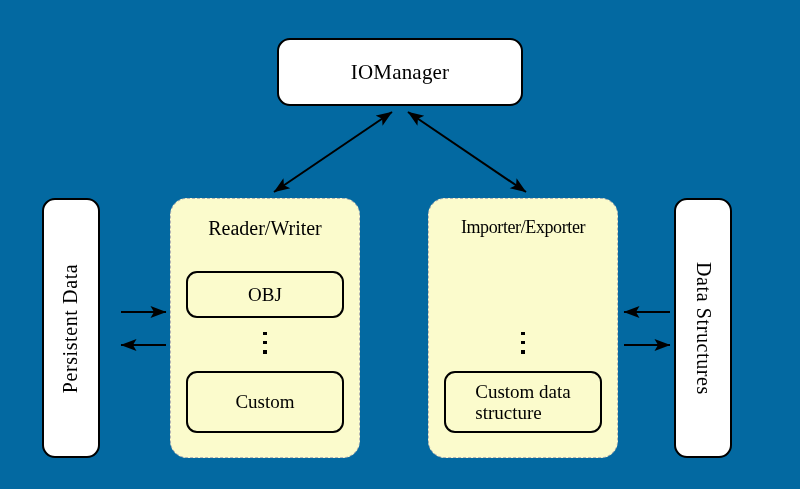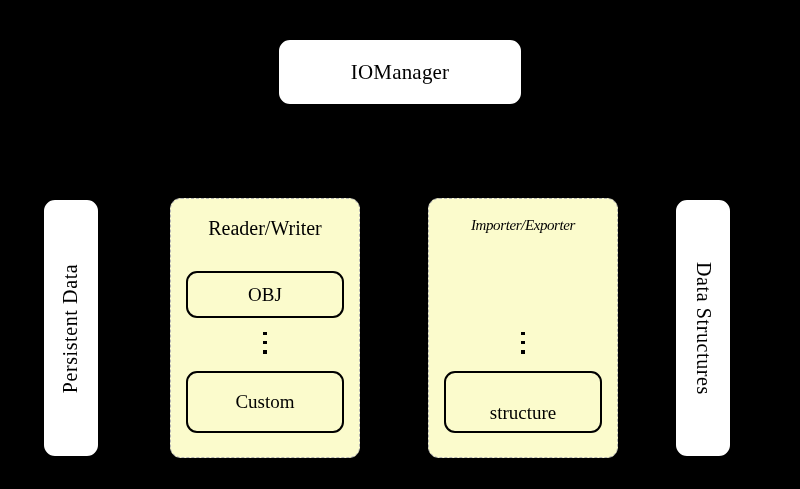--- a/index.html
+++ b/index.html
@@ -7,21 +7,21 @@
     padding: 0;
     background: #ffffff;
   }
   body {
     font-family: "Liberation Serif", "DejaVu Serif", serif;
   }
   #canvas {
     position: relative;
     width: 800px;
     height: 489px;
-    background: #000000;
+    background: #0369a1;
     overflow: hidden;
   }
   .node {
     position: absolute;
     box-sizing: border-box;
     display: flex;
     align-items: center;
     justify-content: center;
     text-align: center;
     color: #000000;
@@ -62,38 +62,37 @@
   }
   
   .group {
     position: absolute;
     box-sizing: border-box;
     top: 198px;
     width: 190px;
     height: 260px;
     background: #fbfbcc;
     border: 1.6px dashed #b5b5b5;
-    border-radius: 11px;
+    border-radius: 17px;
   }
   .group.left-group  { left: 170px; }
   .group.right-group { left: 428px; }
   .group-title {
     position: absolute;
     left: 0;
     right: 0;
     top: 18px;
     text-align: center;
     font-size: 20px;
     color: #000000;
     white-space: nowrap;
   }
   .group.right-group .group-title {
-    font-size: 15px;
+    font-size: 18px;
     letter-spacing: -0.4px;
-    font-style: italic;
   }
   
   .item {
     position: absolute;
     box-sizing: border-box;
     left: 15px;
     right: 15px;
     border: 2.6px solid #000000;
     border-radius: 11px;
     background: #fbfbcc;
@@ -210,19 +209,19 @@
 
 
     <div class="vdots">
       <span></span>
       <span></span>
       <span></span>
     </div>
 
     <div class="item bottom-item">
       <span>
-        <br>
+        <span>Custom data</span><br>
         <span>structure</span>
       </span>
     </div>
   </div>
 
 </div>
 
 </body></html>

